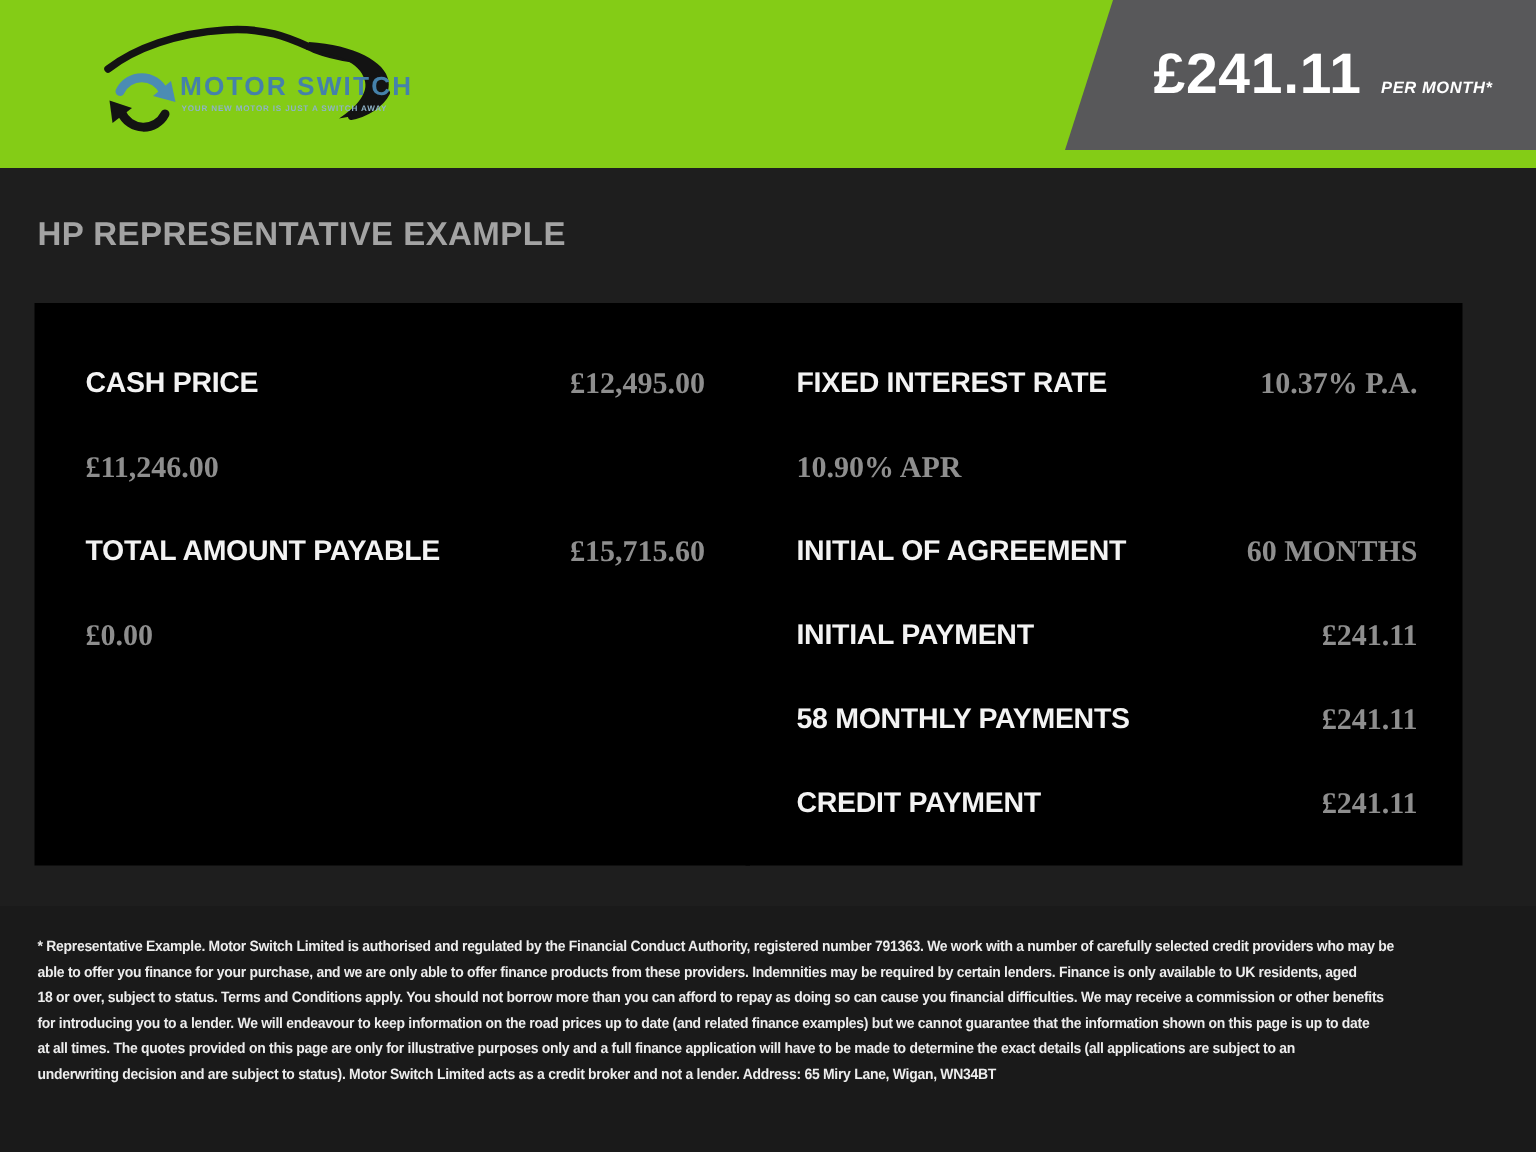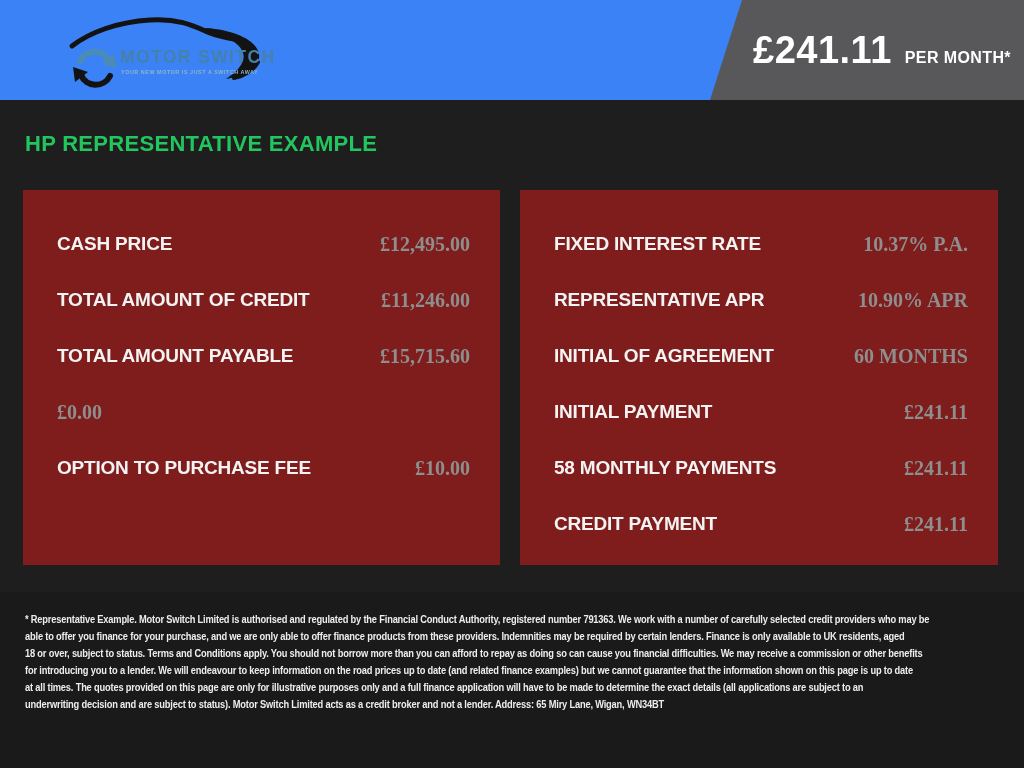--- a/index.html
+++ b/index.html
@@ -1,36 +1,36 @@
 <!DOCTYPE html>
 <html><head>
 <meta charset="utf-8">
 <style>
   * { margin:0; padding:0; box-sizing:border-box; }
   html,body { width:1024px; height:768px; overflow:hidden;
               font-family:"Liberation Sans", sans-serif; background:#1e1e1e; }
 
   
-  .header { position:relative; width:1024px; height:100px; background:#3b82f6; }
+  .header { position:relative; width:1024px; height:112px; background:#84cc16; }
   .logo { position:absolute; left:58px; top:3px; width:215px; height:94px; cursor:pointer; }
   .banner { position:absolute; right:0; top:0; width:314px; height:100px;
             background:#58585a;
             clip-path:polygon(32px 0, 100% 0, 100% 100%, 0 100%);
             display:flex; align-items:center; justify-content:center; padding-left:30px; }
   .banner-inner { display:flex; align-items:baseline; }
   .banner-amount { color:#ffffff; font-weight:bold; font-size:38px; letter-spacing:0.5px; }
-  .banner-period { color:#ffffff; font-weight:bold; font-size:16px; margin-left:13px; letter-spacing:0.4px; }
+  .banner-period { color:#ffffff; font-weight:bold; font-size:11px; margin-left:13px; letter-spacing:0.4px;font-style:italic; }
 
   
   .main { position:relative; width:1024px; height:492px; background:#1e1e1e; }
-  .heading { position:absolute; left:25px; top:31px; color:#22c55e;
+  .heading { position:absolute; left:25px; top:31px; color:#a3a3a3;
              font-size:22px; font-weight:bold; letter-spacing:0.3px; }
-  .panel { position:absolute; top:90px; height:375px; background:#7f1d1d; padding-top:26px; }
+  .panel { position:absolute; top:90px; height:375px; background:#000000; padding-top:26px; }
   .panel-left  { left:23px;  width:477px; }
-  .panel-right { left:520px; width:478px; }
+  .panel-right { left:497px; width:478px; }
   .row { height:56px; display:flex; align-items:center; justify-content:space-between;
          padding:0 30px 0 34px; }
   .lbl { color:#f3f3f3; font-size:19px; font-weight:bold; letter-spacing:-0.2px; white-space:nowrap; }
   .val { color:#8e8e8e; font-size:20px; font-weight:bold; white-space:nowrap;
          font-family:"Liberation Serif", serif; }
 
   
   .footer { position:relative; width:1024px; height:176px; background:#1a1a1a;padding-left:14px; }
   .legal { position:absolute; left:25px; top:19px; }
   .legal-line { color:#ededed; font-size:10px; font-weight:bold; line-height:17px;
@@ -71,43 +71,37 @@
 
 <div class="main">
   <div class="heading">HP REPRESENTATIVE EXAMPLE</div>
 
   <div class="panel panel-left">
     <div class="row">
       <span class="lbl">CASH PRICE</span>
       <span class="val">£12,495.00</span>
     </div>
     <div class="row">
-      <span class="lbl">TOTAL AMOUNT OF CREDIT</span>
       <span class="val">£11,246.00</span>
     </div>
     <div class="row">
       <span class="lbl">TOTAL AMOUNT PAYABLE</span>
       <span class="val">£15,715.60</span>
     </div>
     <div class="row">
       <span class="val">£0.00</span>
     </div>
-    <div class="row">
-      <span class="lbl">OPTION TO PURCHASE FEE</span>
-      <span class="val">£10.00</span>
-    </div>
   </div>
 
   <div class="panel panel-right">
     <div class="row">
       <span class="lbl">FIXED INTEREST RATE</span>
       <span class="val">10.37% P.A.</span>
     </div>
     <div class="row">
-      <span class="lbl">REPRESENTATIVE APR</span>
       <span class="val">10.90% APR</span>
     </div>
     <div class="row">
       <span class="lbl">INITIAL OF AGREEMENT</span>
       <span class="val">60 MONTHS</span>
     </div>
     <div class="row">
       <span class="lbl">INITIAL PAYMENT</span>
       <span class="val">£241.11</span>
     </div>

